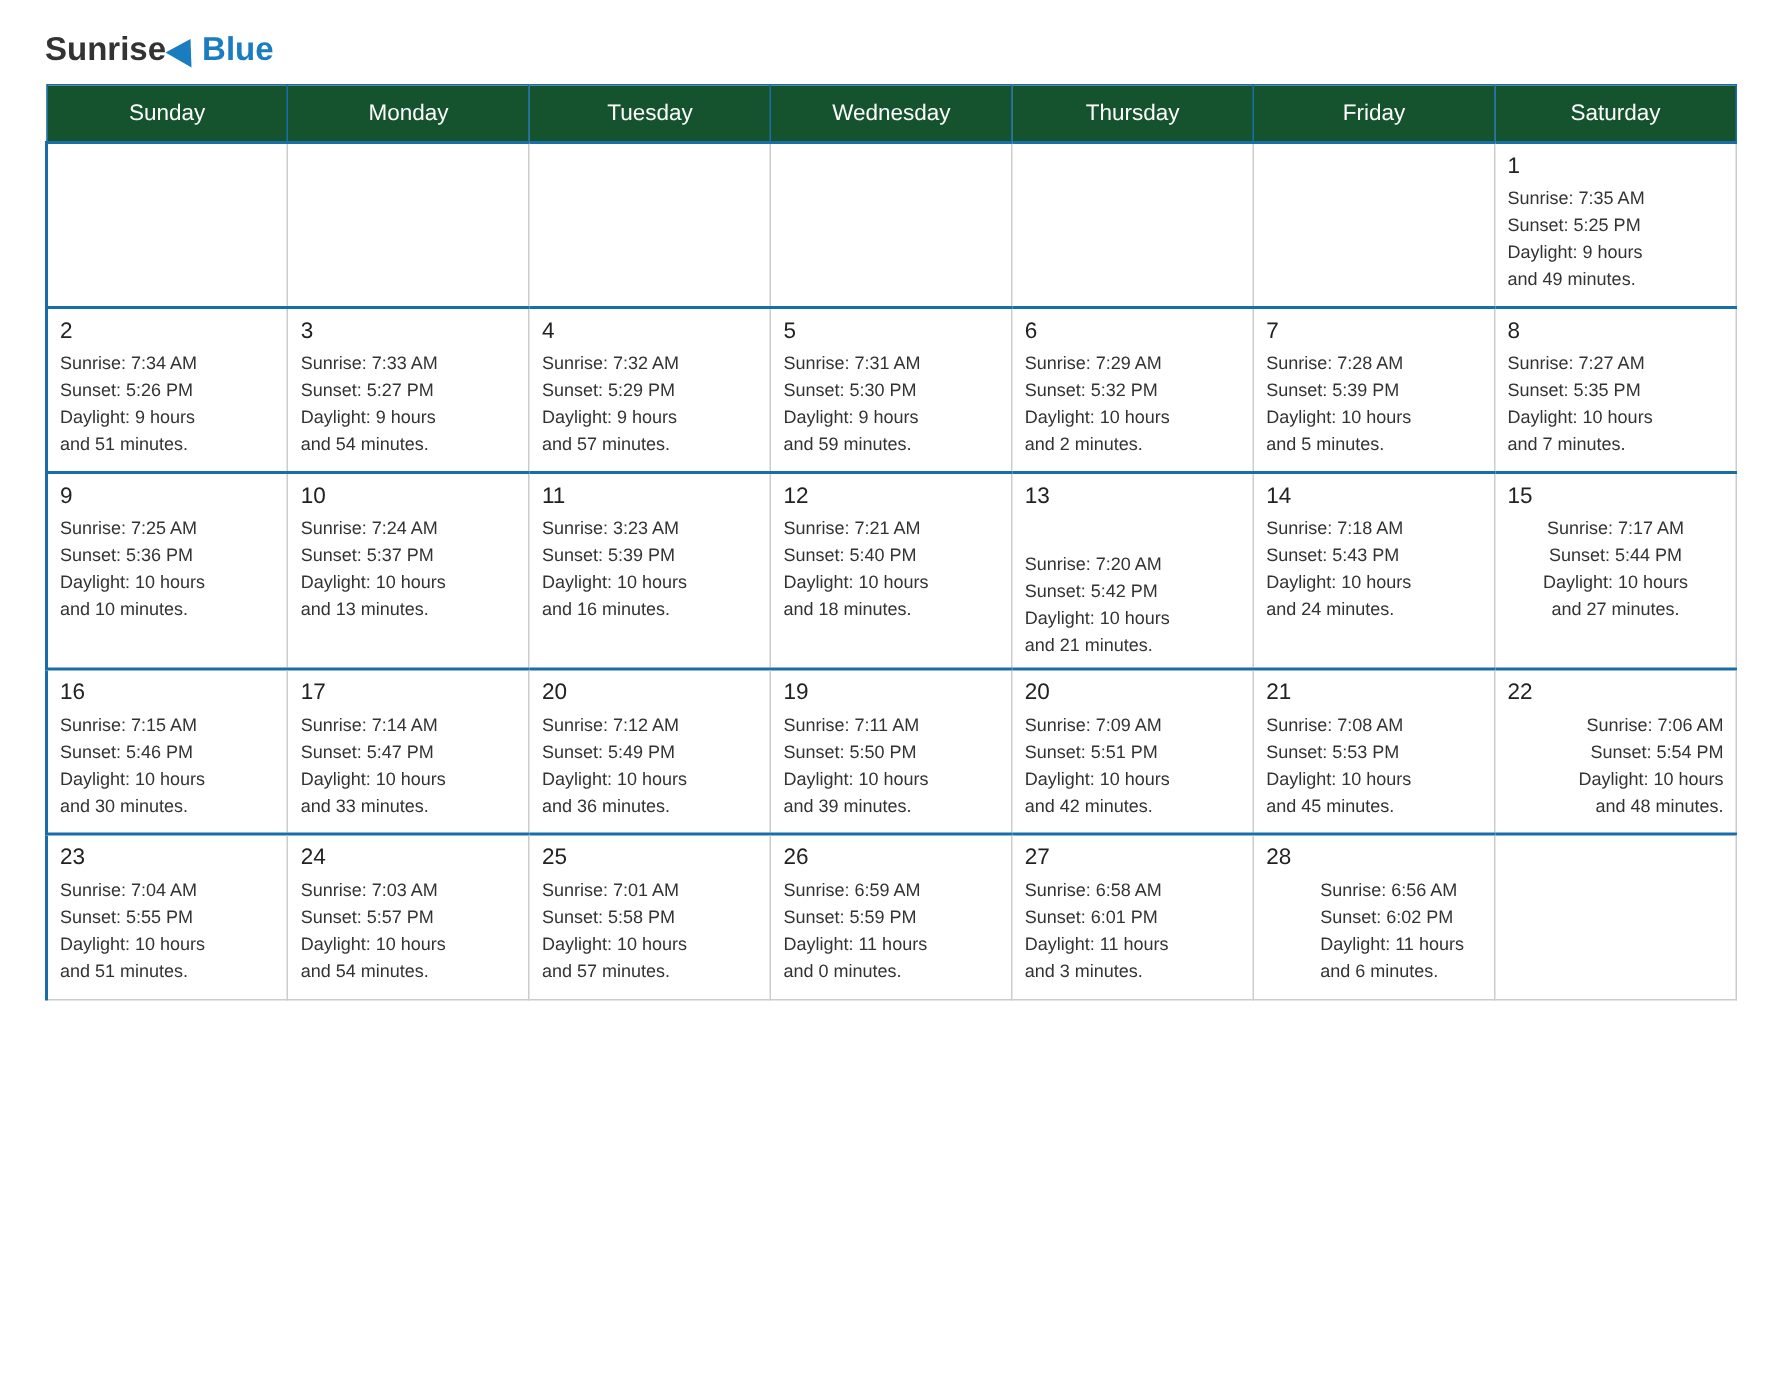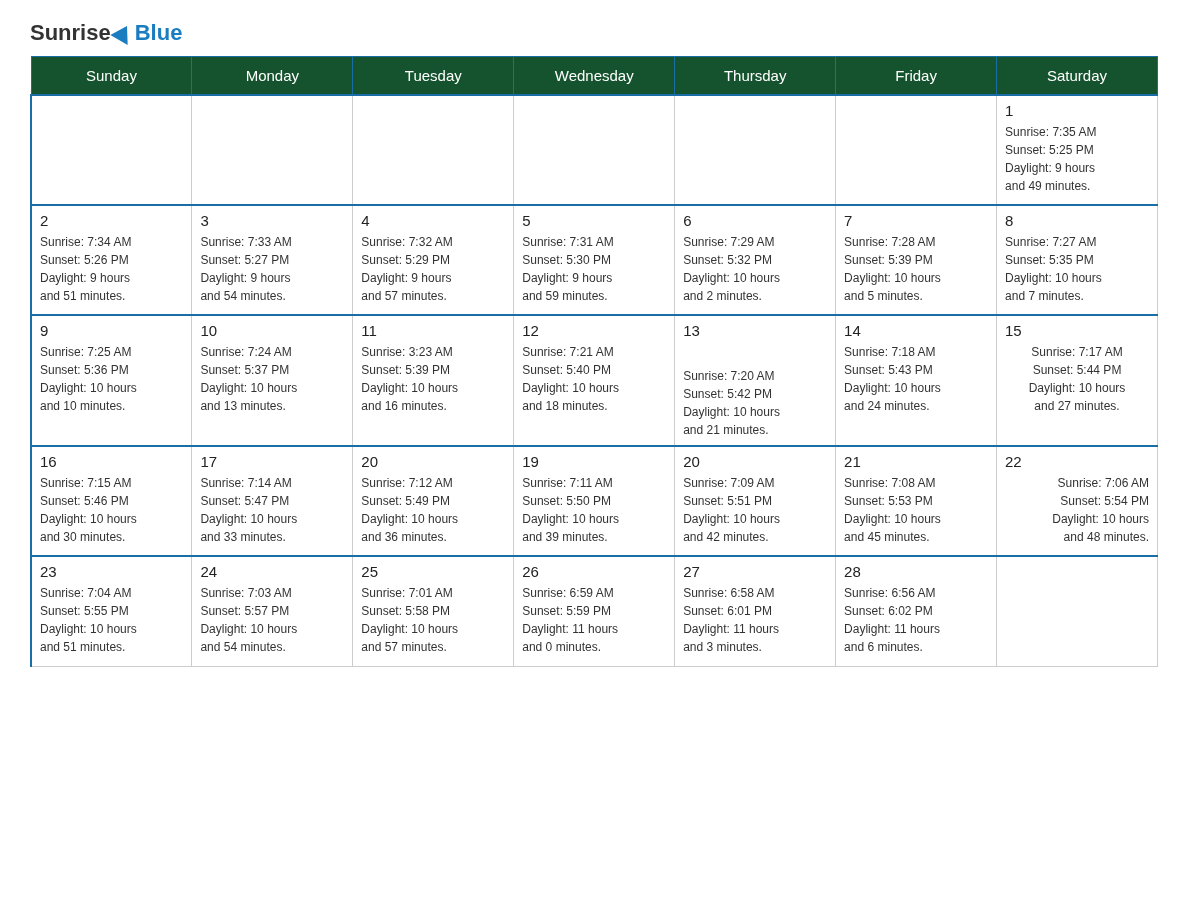--- a/index.html
+++ b/index.html
@@ -326,21 +326,21 @@
         </td>
         <td>
           <span class="day-number">27</span>
           <div class="day-info" style="white-space: pre-line;">Sunrise: 6:58 AM
 Sunset: 6:01 PM
 Daylight: 11 hours
 and 3 minutes.</div>
         </td>
         <td>
           <span class="day-number">28</span>
-          <div class="day-info" style="white-space: pre-line;">Sunrise: 6:56 AM
+          <div class="day-info" style="white-space: pre-line; margin-left: 36px;">Sunrise: 6:56 AM
 Sunset: 6:02 PM
 Daylight: 11 hours
 and 6 minutes.</div>
         </td>
         <td class="empty-cell"></td>
       </tr>
     </tbody>
 </table>
 
 </body></html>

